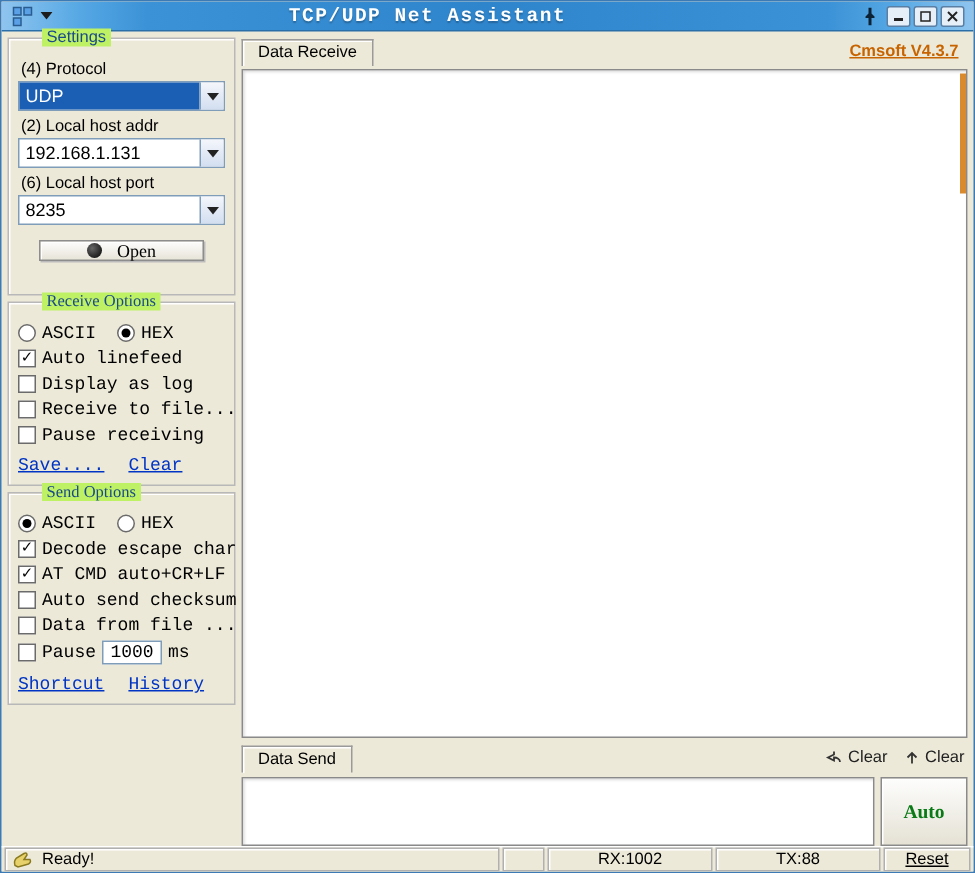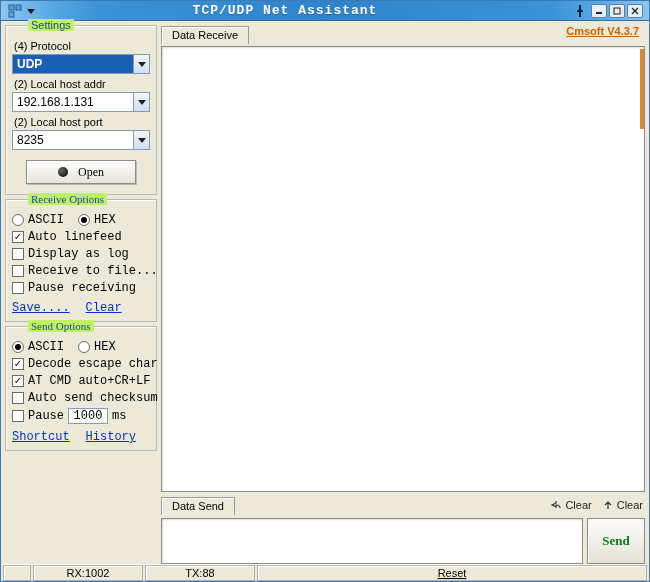--- a/index.html
+++ b/index.html
@@ -67,31 +67,31 @@
     padding:0 3px;
     color:#1b4a8a;
     font-size:11px;
   }
   .field-label { color:#000; margin:4px 0 2px 2px; }
   .combo {
     display:flex; width:100%; height:20px;
     border:1px solid #7f9db9;
     background:#fff;
   }
-  .combo.selected .combo-val{ background:#1a5fb4;color:#fff;font-weight:bold; }
+  .combo.selected .combo-val{ background:#1a5fb4;color:#fff; }
   .combo-val { flex:1; padding:2px 4px; font-size:12px;}
   .combo-btn {
     width:16px; border-left:1px solid #7f9db9;
     display:flex;align-items:center;justify-content:center;
     background:linear-gradient(#f4f6fb,#d2def0);
   }
   .combo-btn svg{display:block}
   .btn-open {
-    margin:10px auto 4px auto;
-    width:110px;height:24px;
+    margin:10px auto 16px auto;
+    width:110px;height:14px;
     border:1px solid #8d8d8d;
     background:linear-gradient(#fdfdfd,#e7e4d8);
     box-shadow: inset 1px 1px 0 #fff, 1px 1px 0 #bbb;
     display:flex;align-items:center;justify-content:center;gap:10px;
     font-size:12px; font-family:Tahoma;
   }
   .btn-open .dot{width:10px;height:10px;border-radius:50%;background:radial-gradient(circle at 35% 35%,#666,#000);}
   
   .opts { font-family:"Courier New",monospace; font-size:12px; color:#000; }
   .opt-row{ display:flex;align-items:center;gap:4px;margin:3px 0; white-space:nowrap;}
@@ -103,21 +103,21 @@
   .check.checked::after{content:"✓";font-size:10px;line-height:1;font-family:Arial;}
   .linklike{ color:#0034c4; text-decoration:underline; cursor:pointer; font-family:"Courier New",monospace;}
   .link-row{display:flex;gap:16px;margin-top:6px;}
   .period-input{
     width:40px;height:16px;border:1px solid #7f9db9;background:#fff;
     font-family:"Courier New",monospace;font-size:12px;text-align:center;
     display:inline-block;line-height:14px;
   }
   
   .recv-header{
-    display:flex;justify-content:space-between;
+    display:flex;align-items:center;justify-content:space-between;
     padding:0 6px 0 0;
     gap:37px;
   }
   .tab{
     border:1px solid #9a9a9a;border-bottom:none;
     background:#ece9d8;
     padding:2px 10px 3px 10px;
     font-size:11px;
     position:relative;top:1px;
     box-shadow: inset 1px 1px 0 #fff;
@@ -242,21 +242,21 @@
       <div class="field-label">(2) Local host addr</div>
       <div class="combo">
         <div class="combo-val">192.168.1.131</div>
         <div class="combo-btn">
             <svg width="8" height="8">
               <polygon points="0,2 8,2 4,7" fill="#222"></polygon>
             </svg>
           </div>
       </div>
 
-      <div class="field-label">(2) Local host port</div>
+      <div class="field-label">(6) Local host port</div>
       <div class="combo">
         <div class="combo-val">8235</div>
         <div class="combo-btn">
             <svg width="8" height="8">
               <polygon points="0,2 8,2 4,7" fill="#222"></polygon>
             </svg>
           </div>
       </div>
 
       <div class="btn-open">
@@ -311,20 +311,24 @@
           <span class="check checked"></span>
           <span>Decode escape char</span>
         </div>
       <div class="opt-row">
           <span class="check checked"></span>
           <span>AT CMD auto+CR+LF</span>
         </div>
       <div class="opt-row">
           <span class="check"></span>
           <span>Auto send checksum</span>
+        </div>
+      <div class="opt-row">
+          <span class="check"></span>
+          <span>Data from file ...</span>
         </div>
       <div class="opt-row">
         <span class="check"></span>
         <span>Pause</span>
         <span class="period-input">1000</span>
         <span>ms</span>
       </div>
       <div class="link-row">
         <span class="linklike">Shortcut</span>
         <span class="linklike">History</span>
@@ -354,24 +358,30 @@
           <svg width="12" height="12">
               <path d="M6 10V3M3 6l3-3 3 3" fill="none" stroke="#333" stroke-width="1.2"></path>
             </svg>
           <span>Clear</span>
         </span>
       </div>
     </div>
     <div class="send-area">
       <div class="send-text"></div>
       <div class="send-btn">
-        <span>Send</span>
+        <span>Auto</span>
       </div>
     </div>
   </div>
 </div>
 
 <div class="statusbar">
+  <div class="cell c-ready">
+    <svg class="ready-icon" viewBox="0 0 14 12">
+      <path d="M2 10 Q1 7 3 5 L8 2 Q10 1 10 3 L8 6 H12 Q13 8 11 9 L4 11 Z" fill="#e7d16a" stroke="#8a7a20"></path>
+    </svg>
+    <span>Ready!</span>
+  </div>
   <div class="cell c-mid"></div>
   <div class="cell c-rx">RX:1002</div>
   <div class="cell c-tx">TX:88</div>
   <div class="cell c-reset">Reset</div>
 </div>
 
 </body></html>

